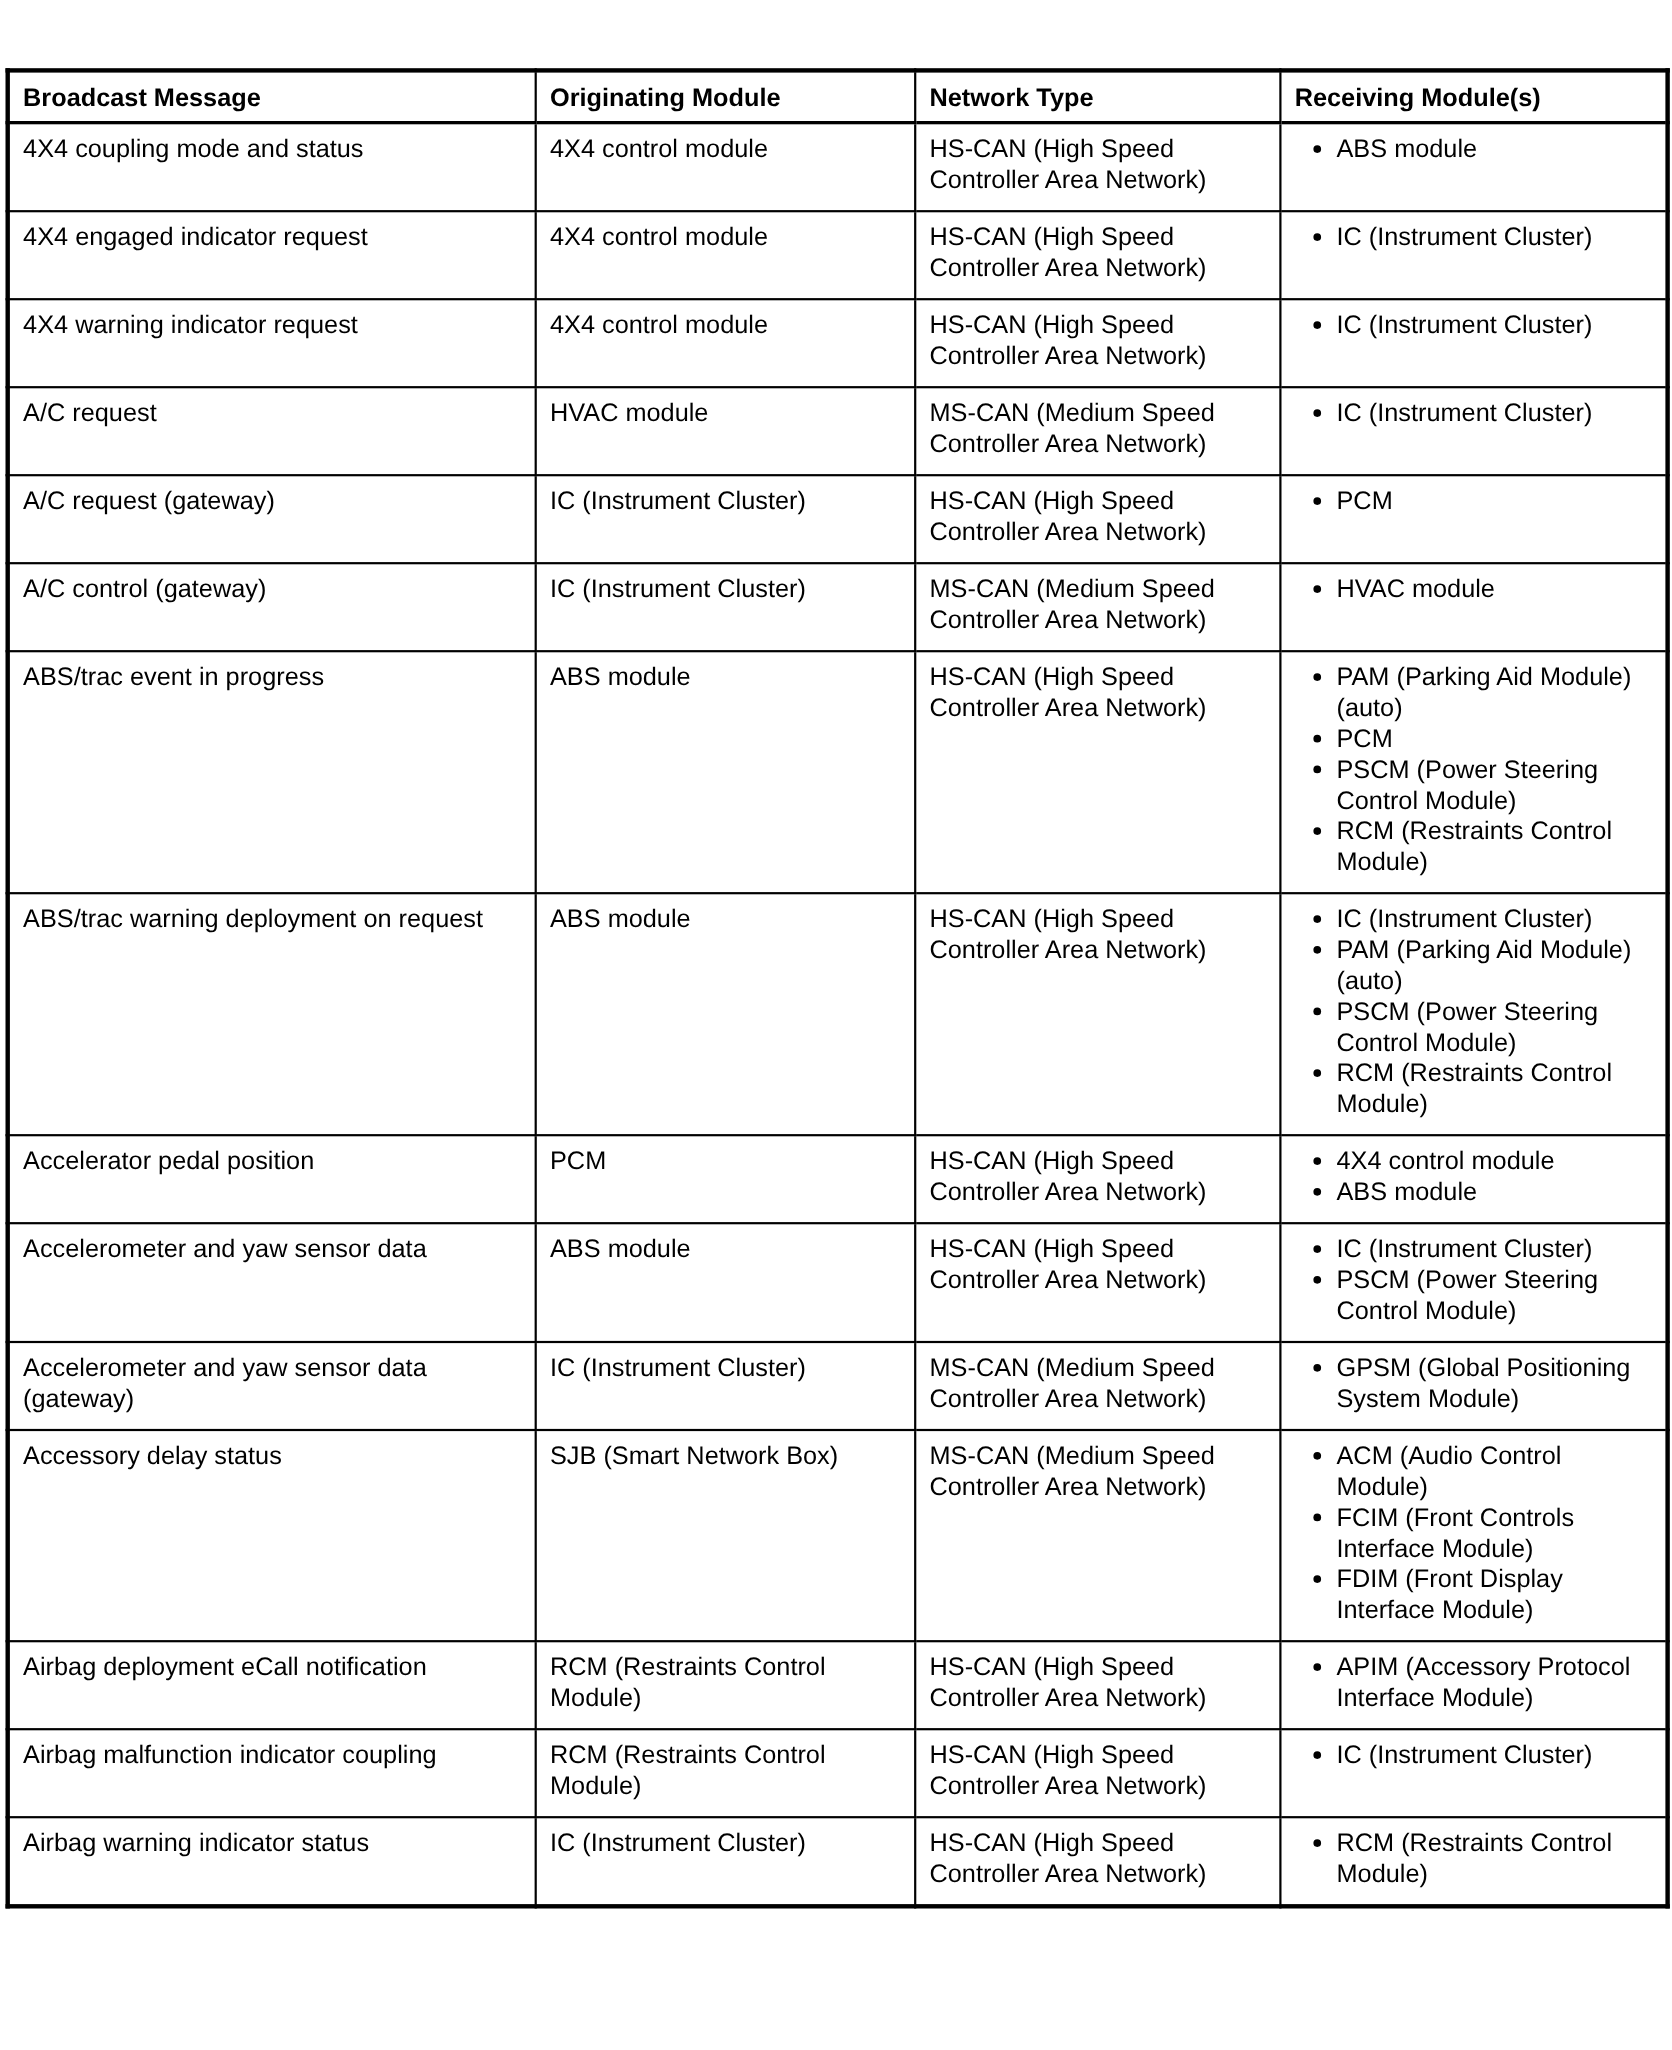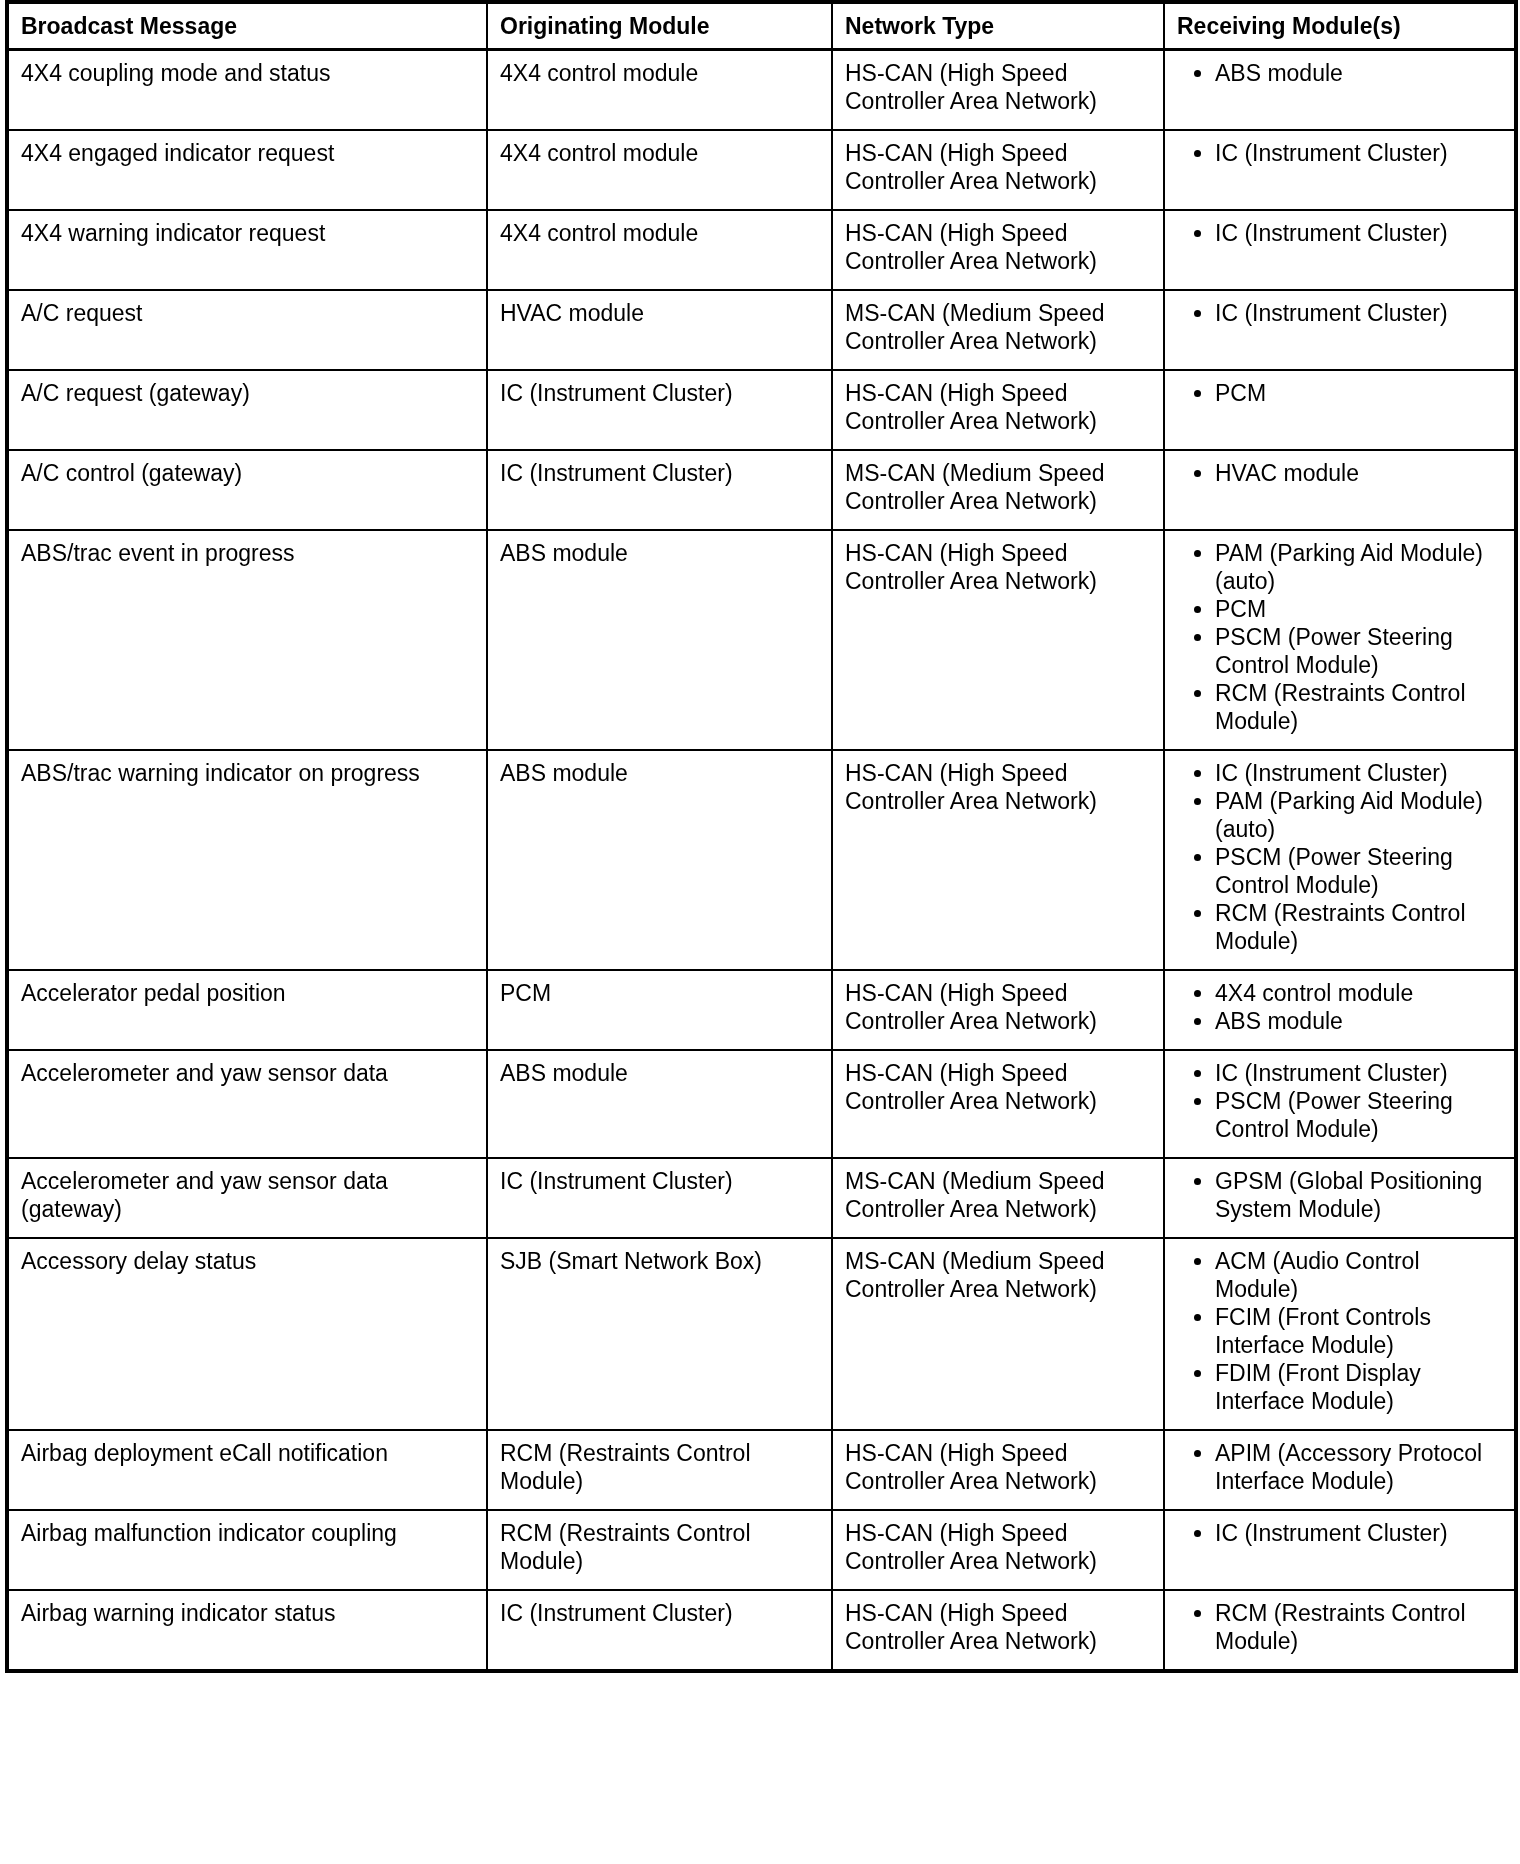--- a/index.html
+++ b/index.html
@@ -7,21 +7,22 @@
     margin: 0;
     padding: 0;
     background: #ffffff;
   }
   body {
     width: 1520px;
     font-family: "Liberation Sans", sans-serif;
     color: #000;
   }
   .page {
-    padding: 0 5px;
+    padding: 14px 5px;
+    margin-top: 48px;
   }
   table.broadcast {
     border-collapse: collapse;
     table-layout: fixed;
     width: 1509px;
     border: 4px solid #000;
   }
   th, td {
     border: 2px solid #000;
     vertical-align: top;
@@ -141,21 +142,21 @@
       <ul class="receivers">
               <li>PAM (Parking Aid Module) (auto)</li>
               <li>PCM</li>
               <li>PSCM (Power Steering Control Module)</li>
               <li>RCM (Restraints Control Module)</li>
             </ul>
     </td>
   </tr>
 
   <tr>
-    <td>ABS/trac warning indicator on progress</td>
+    <td>ABS/trac warning deployment on request</td>
     <td>ABS module</td>
     <td>HS-CAN (High Speed Controller Area Network)</td>
     <td>
       <ul class="receivers">
               <li>IC (Instrument Cluster)</li>
               <li>PAM (Parking Aid Module) (auto)</li>
               <li>PSCM (Power Steering Control Module)</li>
               <li>RCM (Restraints Control Module)</li>
             </ul>
     </td>

